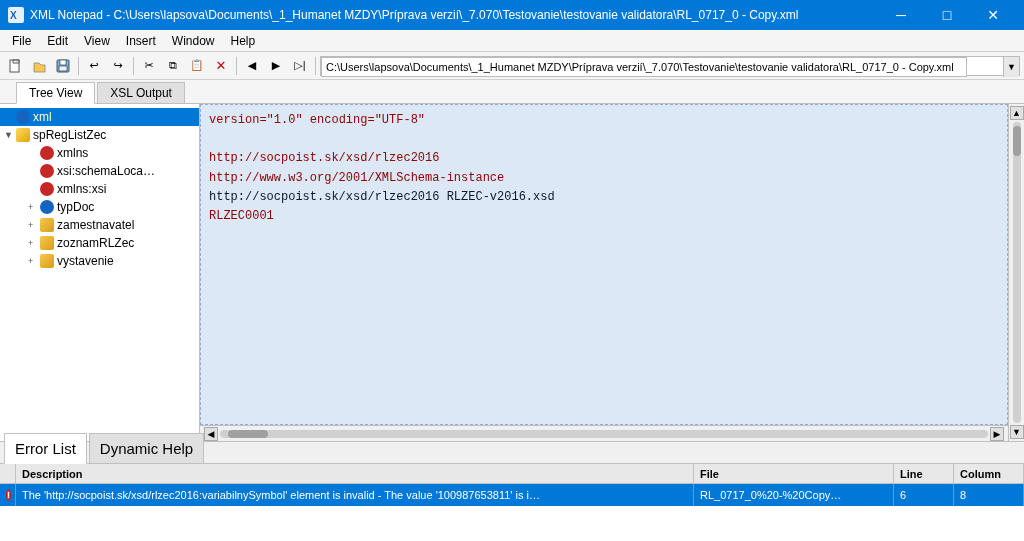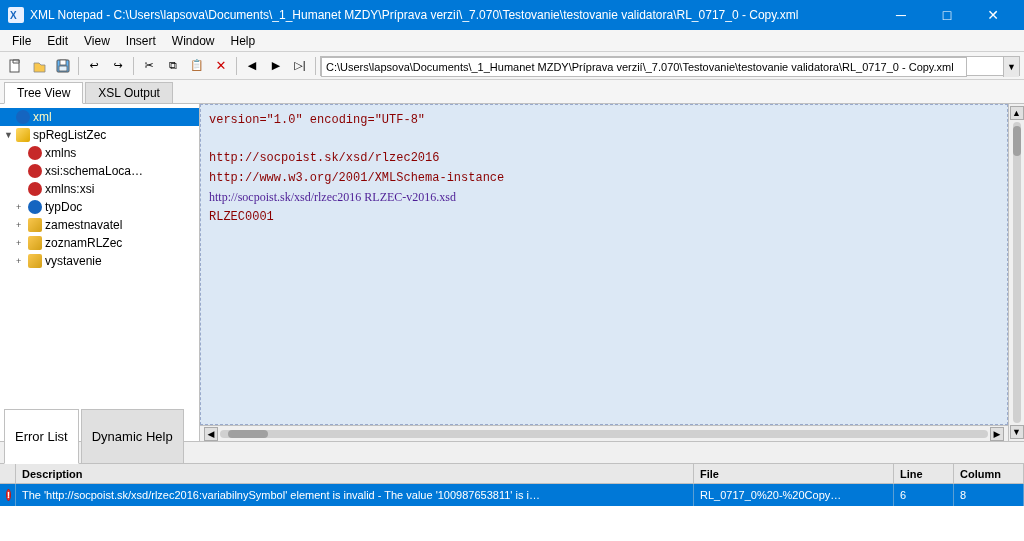--- a/index.html
+++ b/index.html
@@ -79,21 +79,21 @@
       height: calc(541px - 30px - 22px - 28px);
     }
 
     
     #tab-bar {
       background: #f5f5f5;
       height: 24px;
       display: flex;
       align-items: flex-end;
       border-bottom: 1px solid #c0c0c0;
-      padding-left: 4px;
+      padding-left: 16px;
     }
     .tab {
       padding: 3px 12px;
       font-size: 12px;
       cursor: pointer;
       border: 1px solid #c0c0c0;
       border-bottom: none;
       background: #e0e0e0;
       margin-right: 2px;
     }
@@ -123,21 +123,21 @@
       white-space: nowrap;
       height: 18px;
     }
     .tree-item.selected { background: #0078d7; color: white; }
     .tree-item.selected .tree-label { color: #fef9c3; }
     .tree-toggle { width: 12px; font-size: 10px; color: #555; }
     .tree-icon { width: 14px; height: 14px; margin-right: 3px; border-radius: 50%; display: inline-block; flex-shrink: 0; }
     .icon-blue { background: #1565c0; }
     .icon-red { background: #c62828; }
     .tree-label { font-size: 12px; }
-    .tree-indent-1 { padding-left: 16px; }
+    .tree-indent-1 { padding-left: 28px; }
 
     
     #xml-editor {
       flex: 1;
       background: #e8f0f8;
       overflow: auto;
       padding: 4px;
       font-family: 'Courier New', monospace;
       font-size: 12px;
       position: relative;
@@ -158,22 +158,22 @@
     }
     #bottom-tabs {
       display: flex;
       height: 22px;
       align-items: flex-end;
       background: #f0f0f0;
       border-bottom: 1px solid #c0c0c0;
       padding-left: 4px;
     }
     .bottom-tab {
-      padding: 19px 10px;
-      font-size: 13px;
+      padding: 6px 10px;
+      font-size: 15px;
       cursor: pointer;
       border: 1px solid #c0c0c0;
       border-bottom: none;
       background: #e0e0e0;
       margin-right: 2px;
     }
     .bottom-tab.active { background: white; border-bottom: 1px solid white; margin-bottom: -1px; z-index: 1; }
 
     #error-table {
       flex: 1;
@@ -374,21 +374,21 @@
           <span class="xml-attr" style="color:#8b0000;">version=<span style="color:#8b0000;">"1.0"</span> encoding=<span style="color:#8b0000;">"UTF-8"</span></span>
         </div>
         <div class="xml-line">&nbsp;</div>
         <div class="xml-line">
           <span class="xml-url" style="color:#8b0000;">http://socpoist.sk/xsd/rlzec2016</span>
         </div>
         <div class="xml-line">
           <span class="xml-url" style="color:#8b0000;">http://www.w3.org/2001/XMLSchema-instance</span>
         </div>
         <div class="xml-line">
-          <span class="xml-url" style="color:#4c1d95;font-family:Liberation Serif, serif;">http://socpoist.sk/xsd/rlzec2016 RLZEC-v2016.xsd</span>
+          <span class="xml-url" style="color:#0f172a;">http://socpoist.sk/xsd/rlzec2016 RLZEC-v2016.xsd</span>
         </div>
         <div class="xml-line">
           <span class="xml-value" style="color:#8b0000;">RLZEC0001</span>
         </div>
       </div>
 
       <div id="horiz-scroll" style="height:16px;background:#f0f0f0;border-top:1px solid #c0c0c0;display:flex;align-items:center;padding:0 4px;">
         <button style="width:14px;height:14px;font-size:9px;background:#e0e0e0;border:1px solid #aaa;cursor:pointer;">◀</button>
         <div class="scroll-track" style="flex:1;height:8px;background:#d0d0d0;border-radius:4px;position:relative;margin:0 2px;">
           <div class="scroll-thumb" style="width:40px;height:8px;background:#a0a0a0;border-radius:4px;position:absolute;left:8px;"></div>

